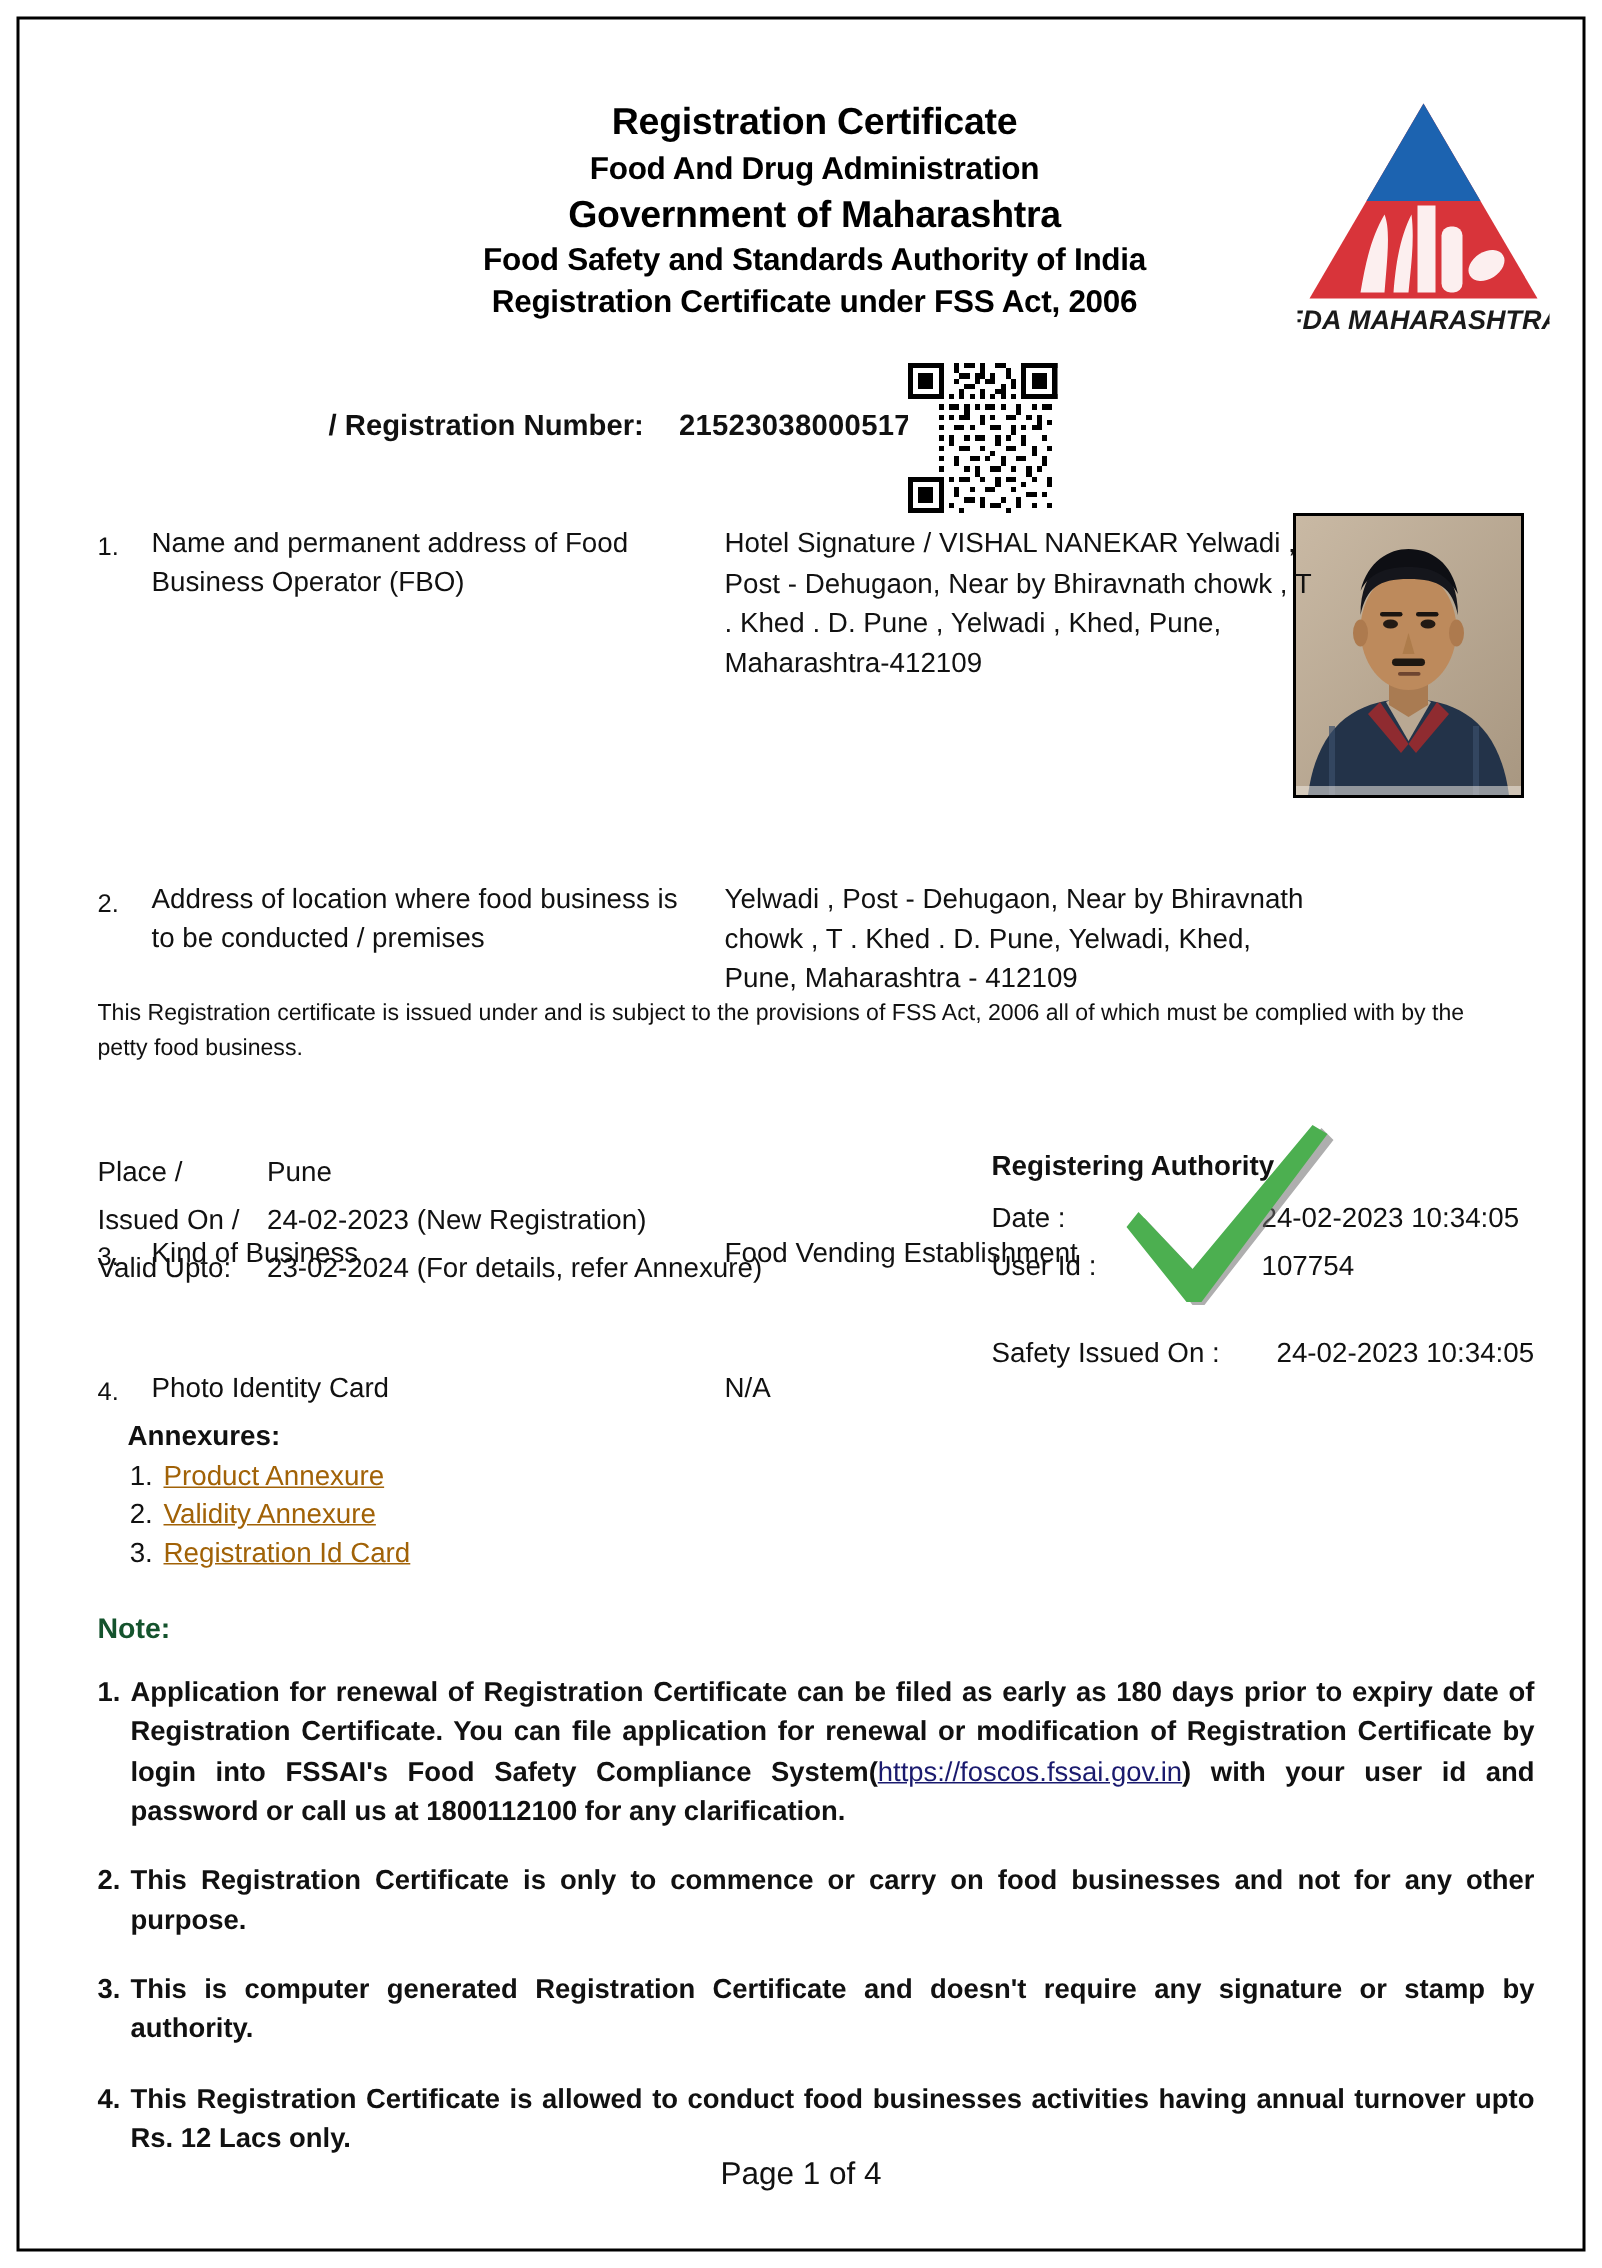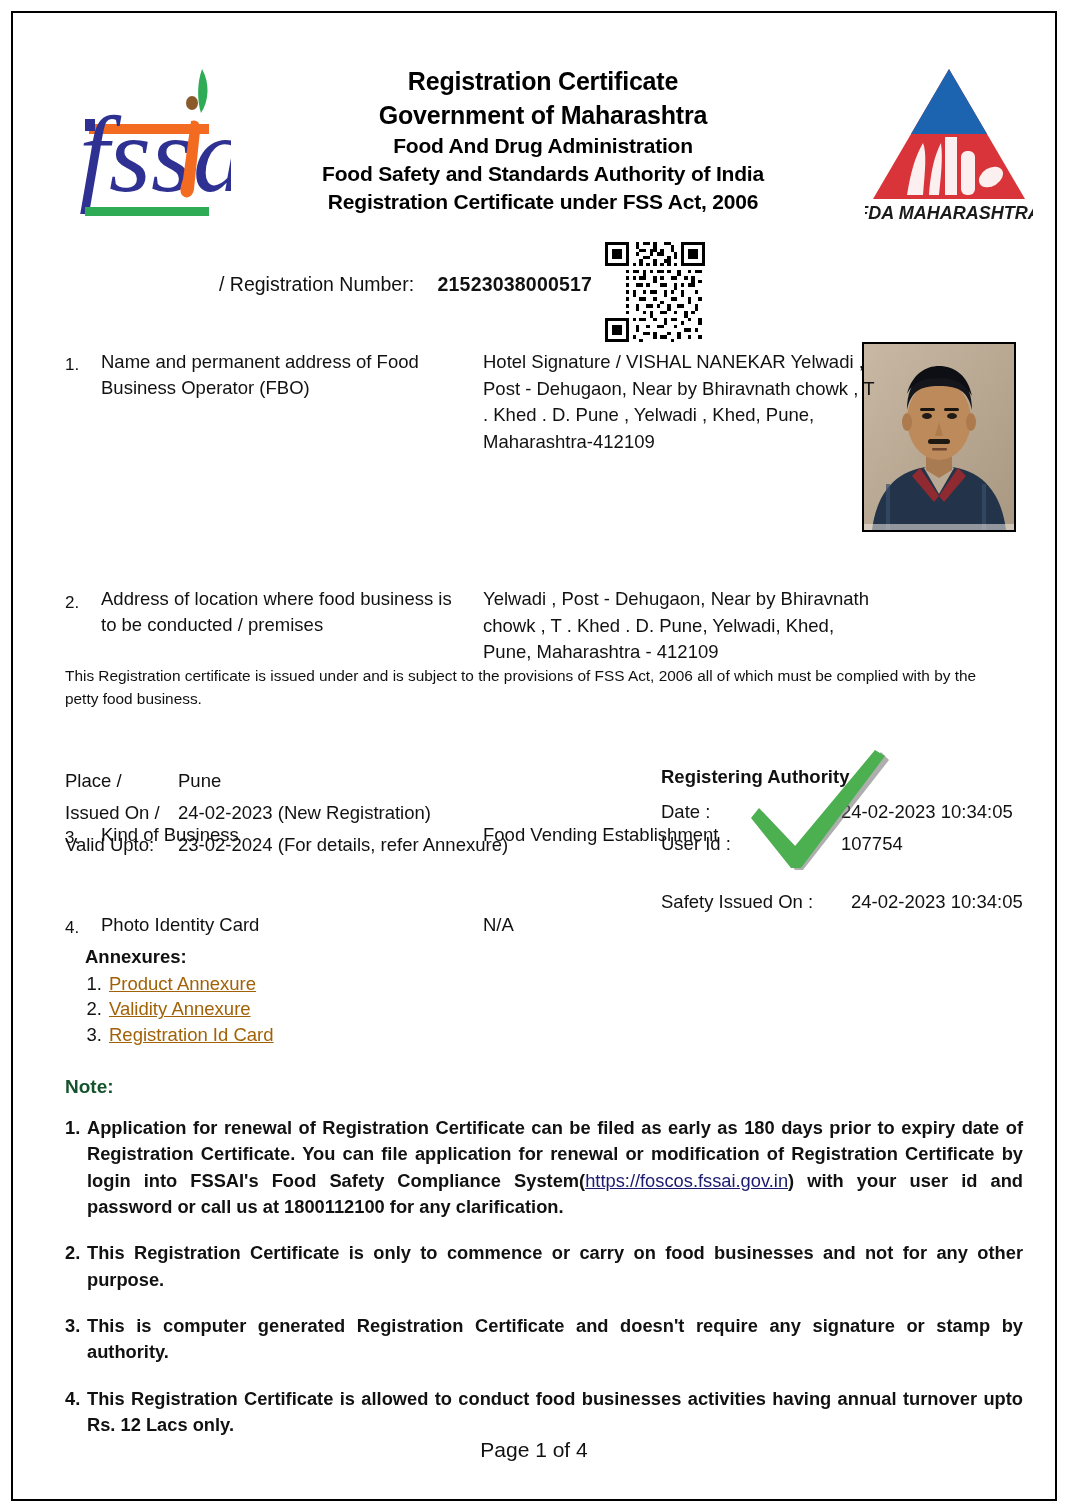--- a/index.html
+++ b/index.html
@@ -68,21 +68,21 @@
   }
 
   
   .regline {
     position: absolute;
     left: 206px; top: 260px;
     font-size: 19.5px;
     color: #111;
     white-space: nowrap;
   }
-  .regline .lbl { font-weight: normal; }
+  .regline .lbl { font-weight: bold; }
   .regline .val { font-weight: bold; margin-left: 18px; letter-spacing: 0.2px; }
 
   .qr {
     position: absolute;
     left: 592px; top: 229px;
     width: 100px; height: 100px;
   }
 
   
   .photo-box {
@@ -258,43 +258,25 @@
   }
 </style>
 </head>
 <body>
 
 <div class="page">
  <div class="inner">
 
   <div class="header">
 
-    <div class="fssai-logo">
-      <svg width="160" height="165" viewBox="0 0 160 165" xmlns="http://www.w3.org/2000/svg">
-
-        <path d="M131 8 C139 22 138 40 130 52 C126 40 126 22 131 8 Z" fill="#2eab54"></path>
-
-        <ellipse cx="121" cy="42" rx="6" ry="7" fill="#8b5a2b"></ellipse>
-
-        <rect x="18" y="63" width="120" height="10" fill="#f26b21"></rect>
-
-        <rect x="14" y="58" width="10" height="12" fill="#2e3192"></rect>
-
-        <text x="8" y="130" font-family="'Liberation Serif', serif" font-style="italic" font-size="108" fill="#2e3192">fssa</text>
-
-        <path d="M120 60 C126 58 130 62 129 70 L123 128 C122 136 115 139 111 134 C108 130 110 124 112 118 Z" fill="#f26b21"></path>
-
-        <rect x="14" y="146" width="124" height="9" fill="#2eab54"></rect>
-      </svg>
-    </div>
 
     <div class="header-titles">
       <div class="ht ht-1">Registration Certificate</div>
+      <div class="ht ht-3">Food And Drug Administration</div>
       <div class="ht ht-2">Government of Maharashtra</div>
-      <div class="ht ht-3">Food And Drug Administration</div>
       <div class="ht ht-4">Food Safety and Standards Authority of India</div>
       <div class="ht ht-5">Registration Certificate under FSS Act, 2006</div>
     </div>
 
     <div class="fda-logo">
       <svg width="168" height="170" viewBox="0 0 168 170" xmlns="http://www.w3.org/2000/svg">
         <polygon points="84,10 160,140 8,140" fill="#d8343a"></polygon>
         <polygon points="84,10 122,75 46,75" fill="#1c63b0"></polygon>
 
         <path d="M42 136 C46 112 50 98 58 84 C62 94 60 112 58 136 Z" fill="#ffffff" opacity="0.92"></path>

